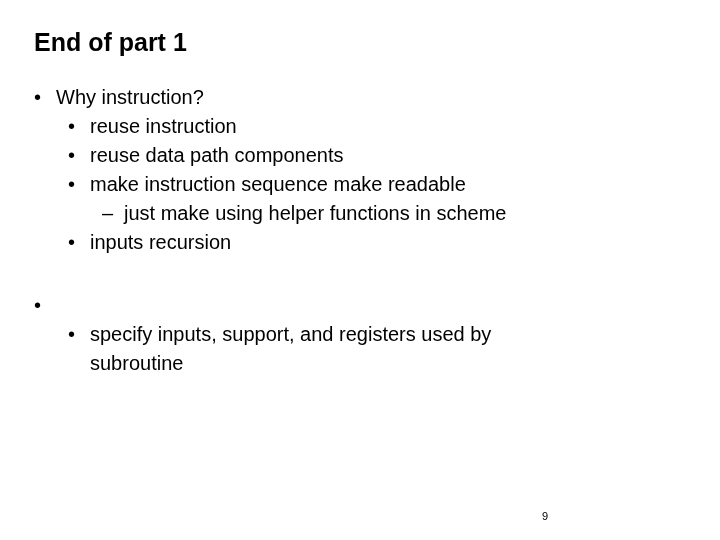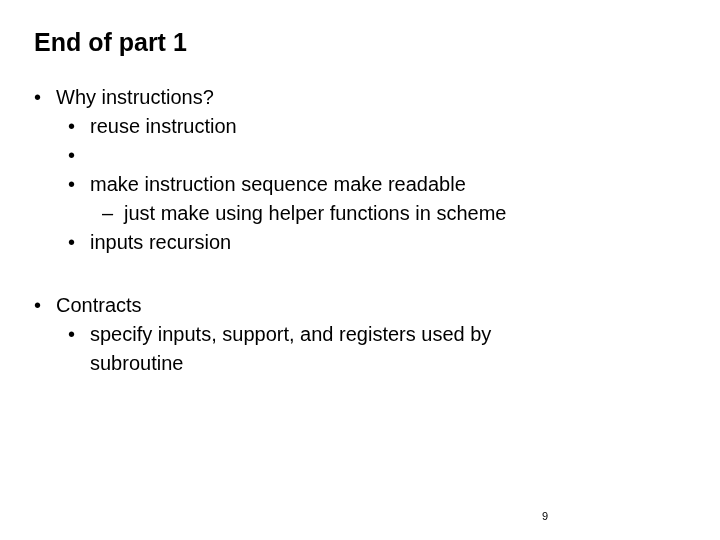--- a/index.html
+++ b/index.html
@@ -20,30 +20,31 @@
 <body>
 
 <div class="slide">
 
   <div class="title">End of part 1</div>
 
   <div class="content">
 
     <div class="row l1">
       <span class="bul">•</span>
-      <span>Why instructions?</span>
+      <span>Why instruction?</span>
     </div>
 
     <div class="row l2">
       <span class="bul">•</span>
       <span>reuse instruction</span>
     </div>
 
     <div class="row l2">
       <span class="bul">•</span>
+      <span>reuse data path components</span>
     </div>
 
     <div class="row l2">
       <span class="bul">•</span>
       <span>make instruction sequence make readable</span>
     </div>
 
     <div class="row l3">
       <span class="dash">–</span>
       <span>just make using helper functions in scheme</span>
@@ -51,21 +52,20 @@
 
     <div class="row l2">
       <span class="bul">•</span>
       <span>inputs recursion</span>
     </div>
 
     <div class="gap"></div>
 
     <div class="row l1">
       <span class="bul">•</span>
-      <span>Contracts</span>
     </div>
 
     <div class="row l2">
       <span class="bul">•</span>
       <span>specify inputs, support, and registers used by subroutine</span>
     </div>
 
   </div>
 
   <div class="pagenum">9</div>

